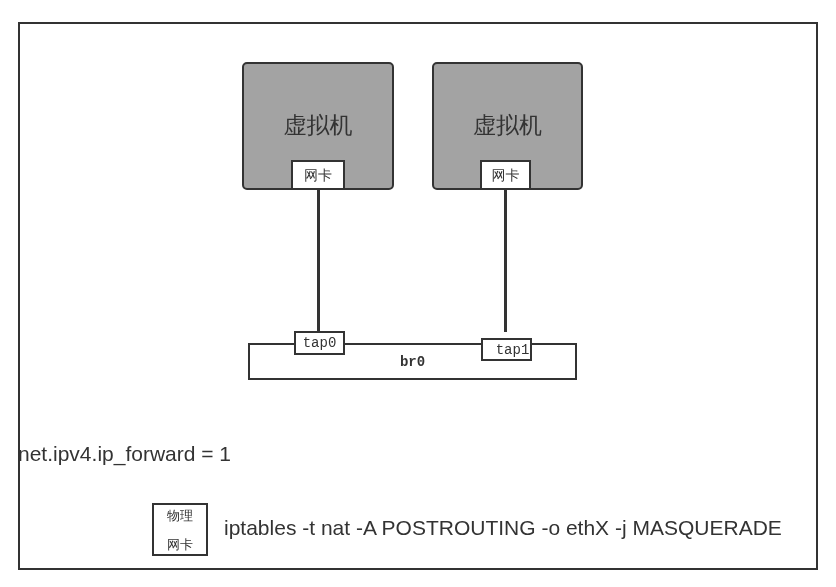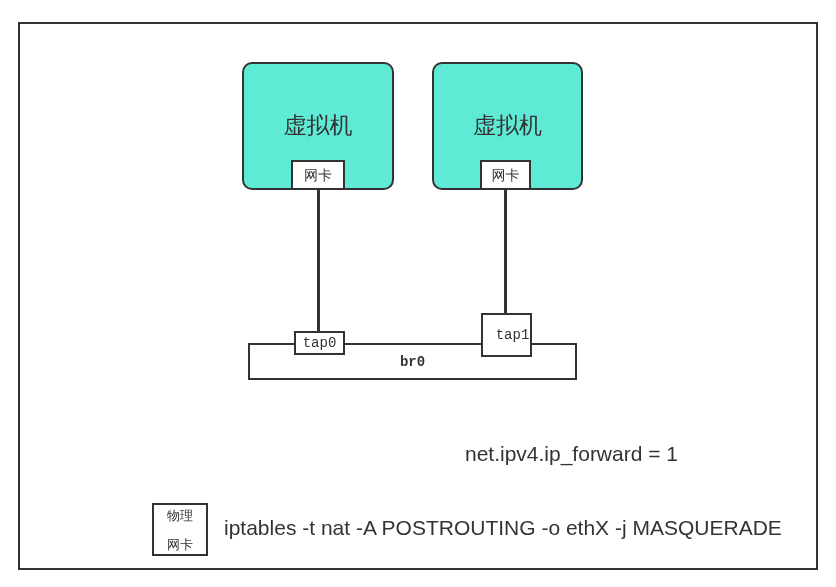--- a/index.html
+++ b/index.html
@@ -42,23 +42,23 @@
     line-height: 20px;
     color: #333333;
     background: #ffffff;
     white-space: nowrap;
   }
 
   
   .vm-box {
     position: absolute;
     border: 2px solid #333333;
-    border-radius: 10px;
+    border-radius: 5px;
     box-sizing: border-box;
-    background: #5eead4;
+    background: #a3a3a3;
   }
   .vm-label {
     position: absolute;
     left: 0;
     right: 0;
     top: 47px;
     text-align: center;
     font-size: 23px;
     line-height: 28px;
     color: #333333;
@@ -113,21 +113,21 @@
     width: 3px;
     background: #333333;
   }
 
   
   .sysctl-text {
     position: absolute;
     left: 18px;
     top: 440px;
     width: 660px;
-    text-align: right;
+    text-align: left;
     font-size: 21px;
     line-height: 28px;
     color: #333333;
     white-space: nowrap;
   }
   .iptables-text {
     position: absolute;
     left: 224px;
     top: 513px;
     font-size: 21px;
@@ -160,21 +160,21 @@
   <div class="connector" style="left:317px; top:189px; height:143px;"></div>
   <div class="connector" style="left:504px; top:189px; height:143px;"></div>
 
   <div class="bridge-box" style="left:248px; top:343px; width:329px; height:37px;font-weight:bold;">
     <span>br0</span>
   </div>
 
   <div class="mini-box tap-box" style="left:294px; top:331px; width:51px; height:24px;">
     <span>tap0</span>
   </div>
-  <div class="mini-box tap-box" style="left:481px; top:313px; width:51px; height:44px;padding-left:12px;">
+  <div class="mini-box tap-box" style="left:481px; top:338px; width:51px; height:23px;padding-left:12px;">
     <span>tap1</span>
   </div>
 
   <div class="sysctl-text">net.ipv4.ip_forward = 1</div>
 
   <div class="mini-box phynic-box" style="left:152px; top:503px; width:56px; height:53px;">
     <span>物理</span>
     <span>网卡</span>
   </div>
 

